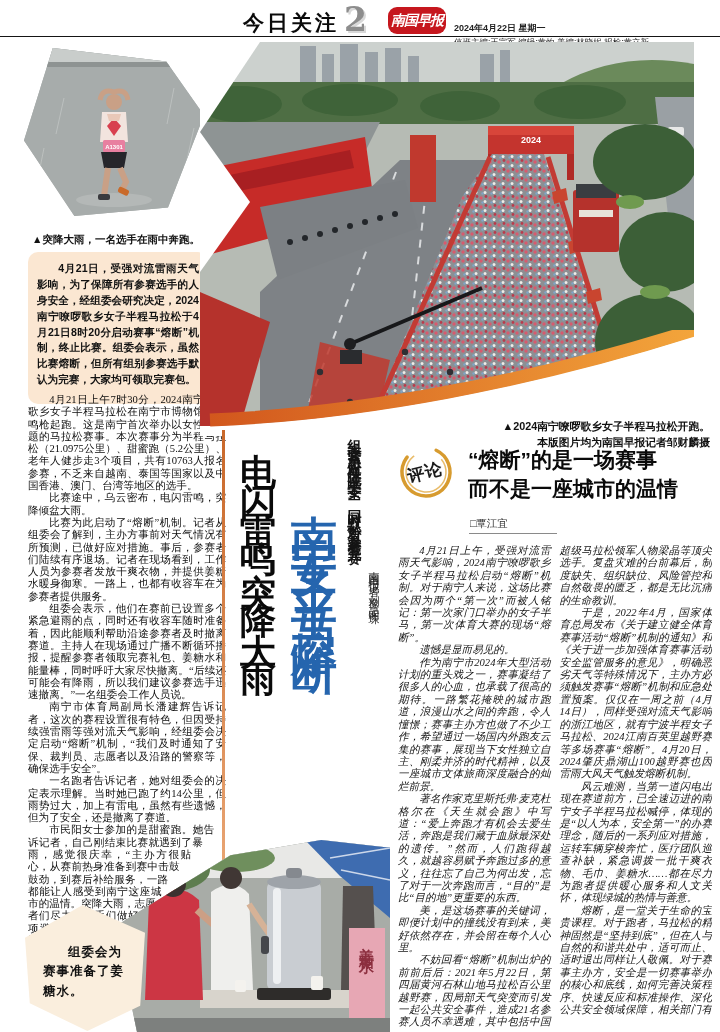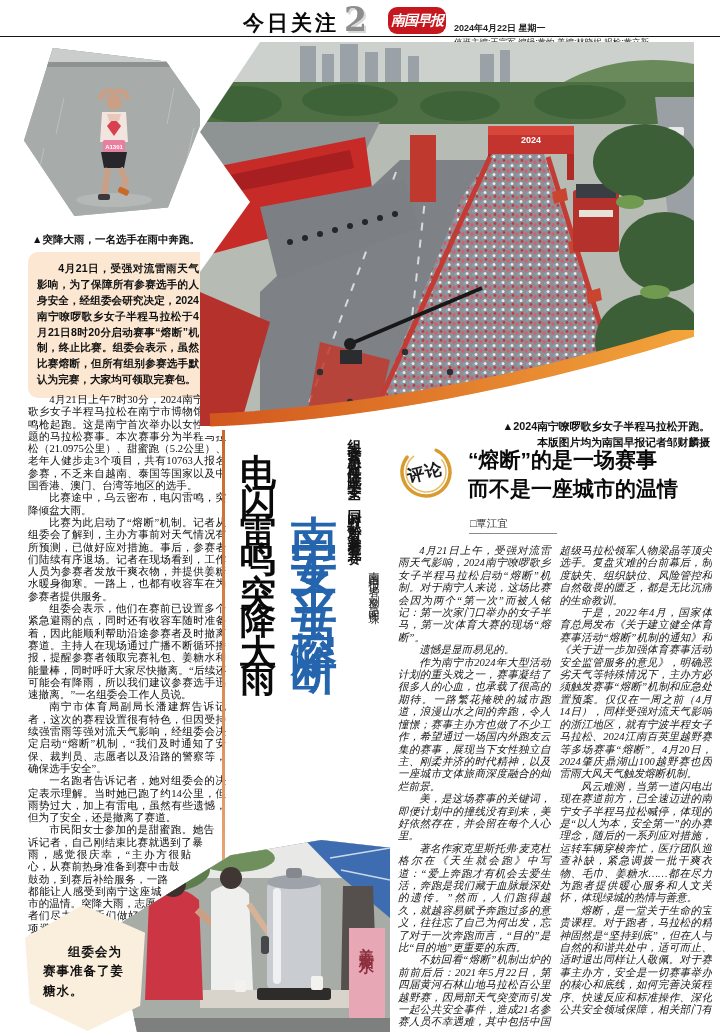--- a/index.html
+++ b/index.html
@@ -14,21 +14,21 @@
             text-align:center;letter-spacing:-1px;border-radius:9px;}
   .hdr-meta{position:absolute;left:454px;top:9px;font-size:8.5px;line-height:1.55;color:#222;}
   .hdr-meta .d{font-weight:700;font-size:9px;margin-top:13px;}
   .hdr-rule{position:absolute;left:0;top:36px;width:720px;border-top:1.6px solid #151515;}
   
   .hexphoto{position:absolute;left:24px;top:48px;width:180px;height:168px;
             clip-path:polygon(16% 0,79% 8%,100% 40%,80% 95%,28% 100%,0 55%);background:#a7acab;}
   .cap1{position:absolute;left:32px;top:233px;width:176px;font-size:10.5px;font-weight:700;}
   
   .introbox{position:absolute;left:28px;top:252px;width:162px;background:#fbe7d2;border-radius:10px;
-            padding:9px 9px 10px;font-size:10.6px;font-weight:700;line-height:1.5;text-align:justify;text-indent:2em;}
+            padding:9px 9px 16px;font-size:10.6px;font-weight:700;line-height:1.5;text-align:justify;text-indent:2em;}
   
   .article{position:absolute;left:28px;top:394px;width:198px;height:636px;overflow:hidden;
            font-family:"Liberation Serif",serif;font-size:10.6px;line-height:12.3px;text-align:justify;color:#0d0d0d;}
   .article p{margin:0;text-indent:2em;}
   .bp-spacer{float:right;width:108px;height:200px;margin-top:10px;
              shape-outside:polygon(100% 0,45% 30%,8% 70%,0 100%);}
   
   .vdivider{position:absolute;left:222px;top:430px;width:3px;height:582px;
             background:linear-gradient(#c9682a,#f3b98b);}
   .vkicker{position:absolute;left:233px;top:424px;writing-mode:vertical-rl;font-size:36px;font-weight:900;
@@ -272,22 +272,22 @@
   <div class="ctitle">
     <div>“熔断”的是一场赛事</div>
     <div>而不是一座城市的温情</div>
   </div>
   <div class="cauthor">□覃江宜</div>
   <div class="arule"></div>
   <div class="cbody">
     <p>4月21日上午，受强对流雷雨天气影响，2024南宁嘹啰歌乡女子半程马拉松启动“熔断”机制。对于南宁人来说，这场比赛会因为两个“第一次”而被人铭记：第一次家门口举办的女子半马，第一次体育大赛的现场“熔断”。</p>
     <p>遗憾是显而易见的。</p>
     <p>作为南宁市2024年大型活动计划的重头戏之一，赛事凝结了很多人的心血，也承载了很高的期待。一路繁花掩映的城市跑道，浪漫山水之间的奔跑，令人憧憬；赛事主办方也做了不少工作，希望通过一场国内外跑友云集的赛事，展现当下女性独立自主、刚柔并济的时代精神，以及一座城市文体旅商深度融合的灿烂前景。</p>
+    <p>著名作家克里斯托弗·麦克杜格尔在《天生就会跑》中写道：“爱上奔跑才有机会去爱生活，奔跑是我们藏于血脉最深处的遗传。”然而，人们跑得越久，就越容易赋予奔跑过多的意义，往往忘了自己为何出发，忘了对于一次奔跑而言，“目的”是比“目的地”更重要的东西。</p>
     <p>美，是这场赛事的关键词，即便计划中的撞线没有到来，美好依然存在，并会留在每个人心里。</p>
-    <p>著名作家克里斯托弗·麦克杜格尔在《天生就会跑》中写道：“爱上奔跑才有机会去爱生活，奔跑是我们藏于血脉最深处的遗传。”然而，人们跑得越久，就越容易赋予奔跑过多的意义，往往忘了自己为何出发，忘了对于一次奔跑而言，“目的”是比“目的地”更重要的东西。</p>
     <p>不妨回看“熔断”机制出炉的前前后后：2021年5月22日，第四届黄河石林山地马拉松百公里越野赛，因局部天气突变而引发一起公共安全事件，造成21名参赛人员不幸遇难，其中包括中国超级马拉松领军人物梁晶等顶尖选手。复盘灾难的台前幕后，制度缺失、组织缺位、风险管控和自然敬畏的匮乏，都是无比沉痛的生命教训。</p>
     <p>于是，2022年4月，国家体育总局发布《关于建立健全体育赛事活动“熔断”机制的通知》和《关于进一步加强体育赛事活动安全监管服务的意见》，明确恶劣天气等特殊情况下，主办方必须触发赛事“熔断”机制和应急处置预案。仅仅在一周之前（4月14日），同样受强对流天气影响的浙江地区，就有宁波半程女子马拉松、2024江南百英里越野赛等多场赛事“熔断”。4月20日，2024肇庆鼎湖山100越野赛也因雷雨大风天气触发熔断机制。</p>
     <p>风云难测，当第一道闪电出现在赛道前方，已全速迈进的南宁女子半程马拉松喊停，体现的是“以人为本，安全第一”的办赛理念，随后的一系列应对措施，运转车辆穿梭奔忙，医疗团队巡查补缺，紧急调拨一批干爽衣物、毛巾、姜糖水……都在尽力为跑者提供暖心服务和人文关怀，体现绿城的热情与善意。</p>
     <p>熔断，是一堂关于生命的宝贵课程。对于跑者，马拉松的精神固然是“坚持到底”，但在人与自然的和谐共处中，适可而止、适时退出同样让人敬佩。对于赛事主办方，安全是一切赛事举办的核心和底线，如何完善决策程序、快速反应和标准操作、深化公共安全领域保障，相关部门有了一次具体而生动的实践。下一次的美好，依然值得期待。</p>
 
   </div>
 
   <div class="bphoto">
     <svg width="275" height="192" viewBox="0 0 275 192">
       <rect width="275" height="192" fill="#a8aca7"></rect>

